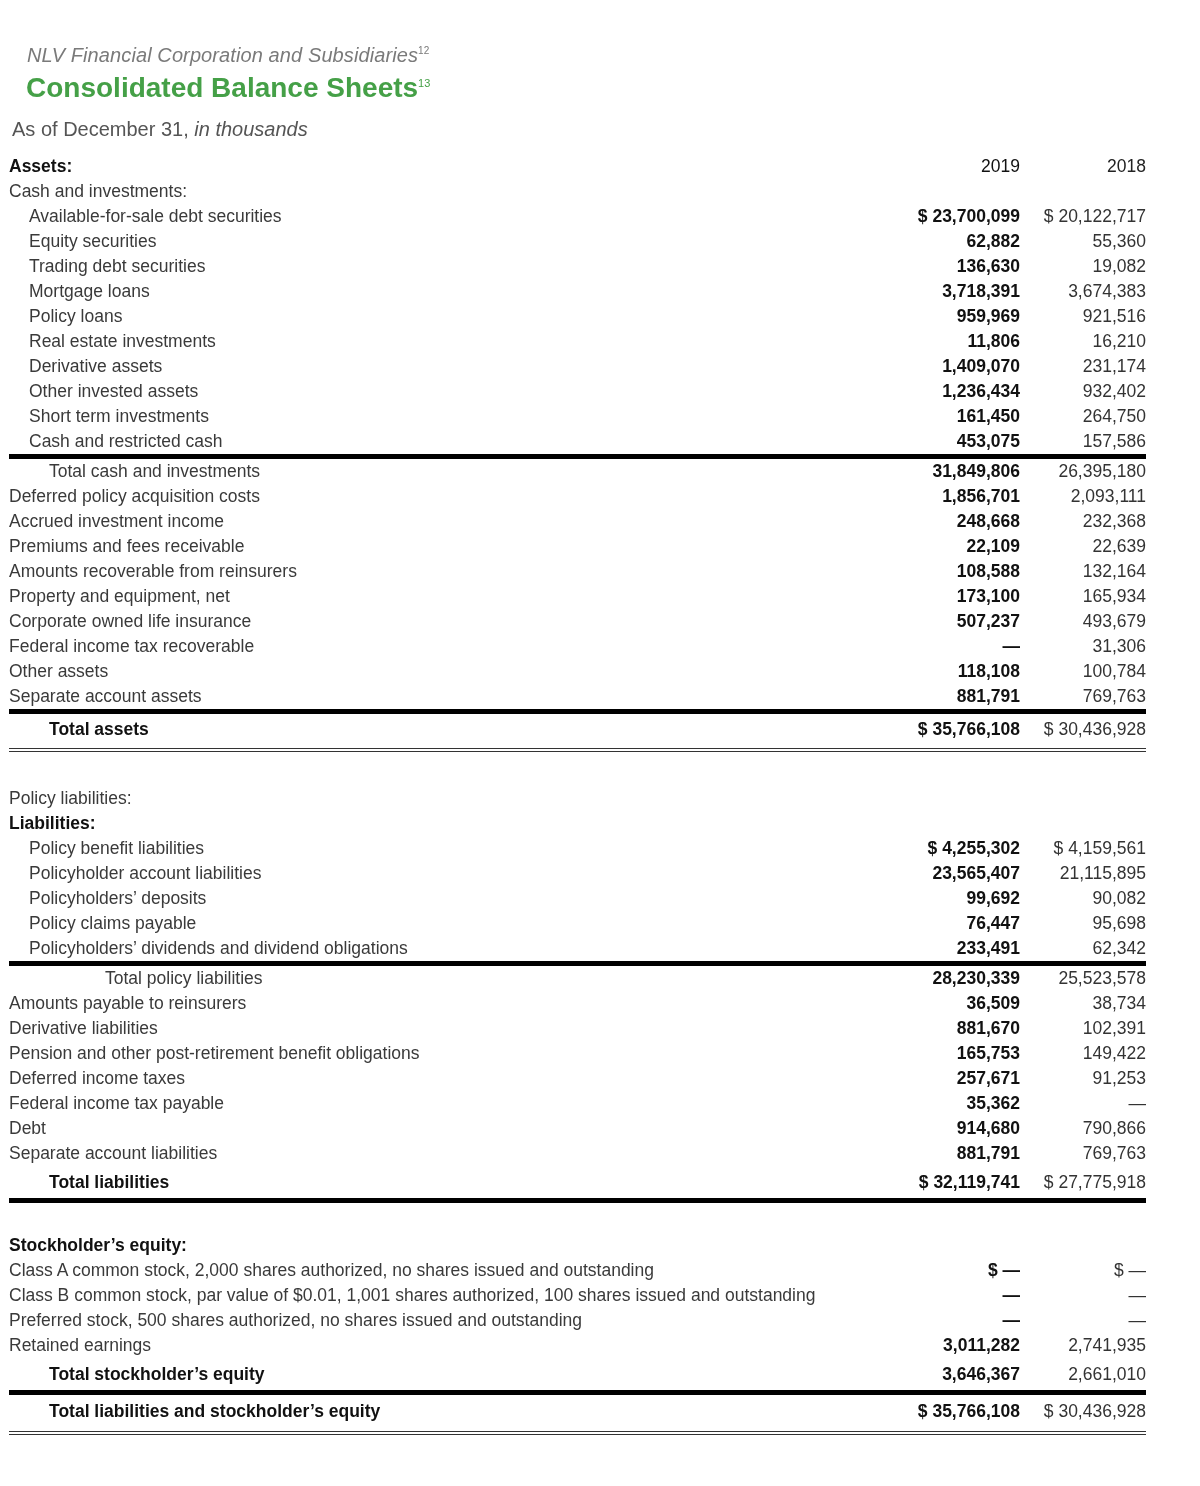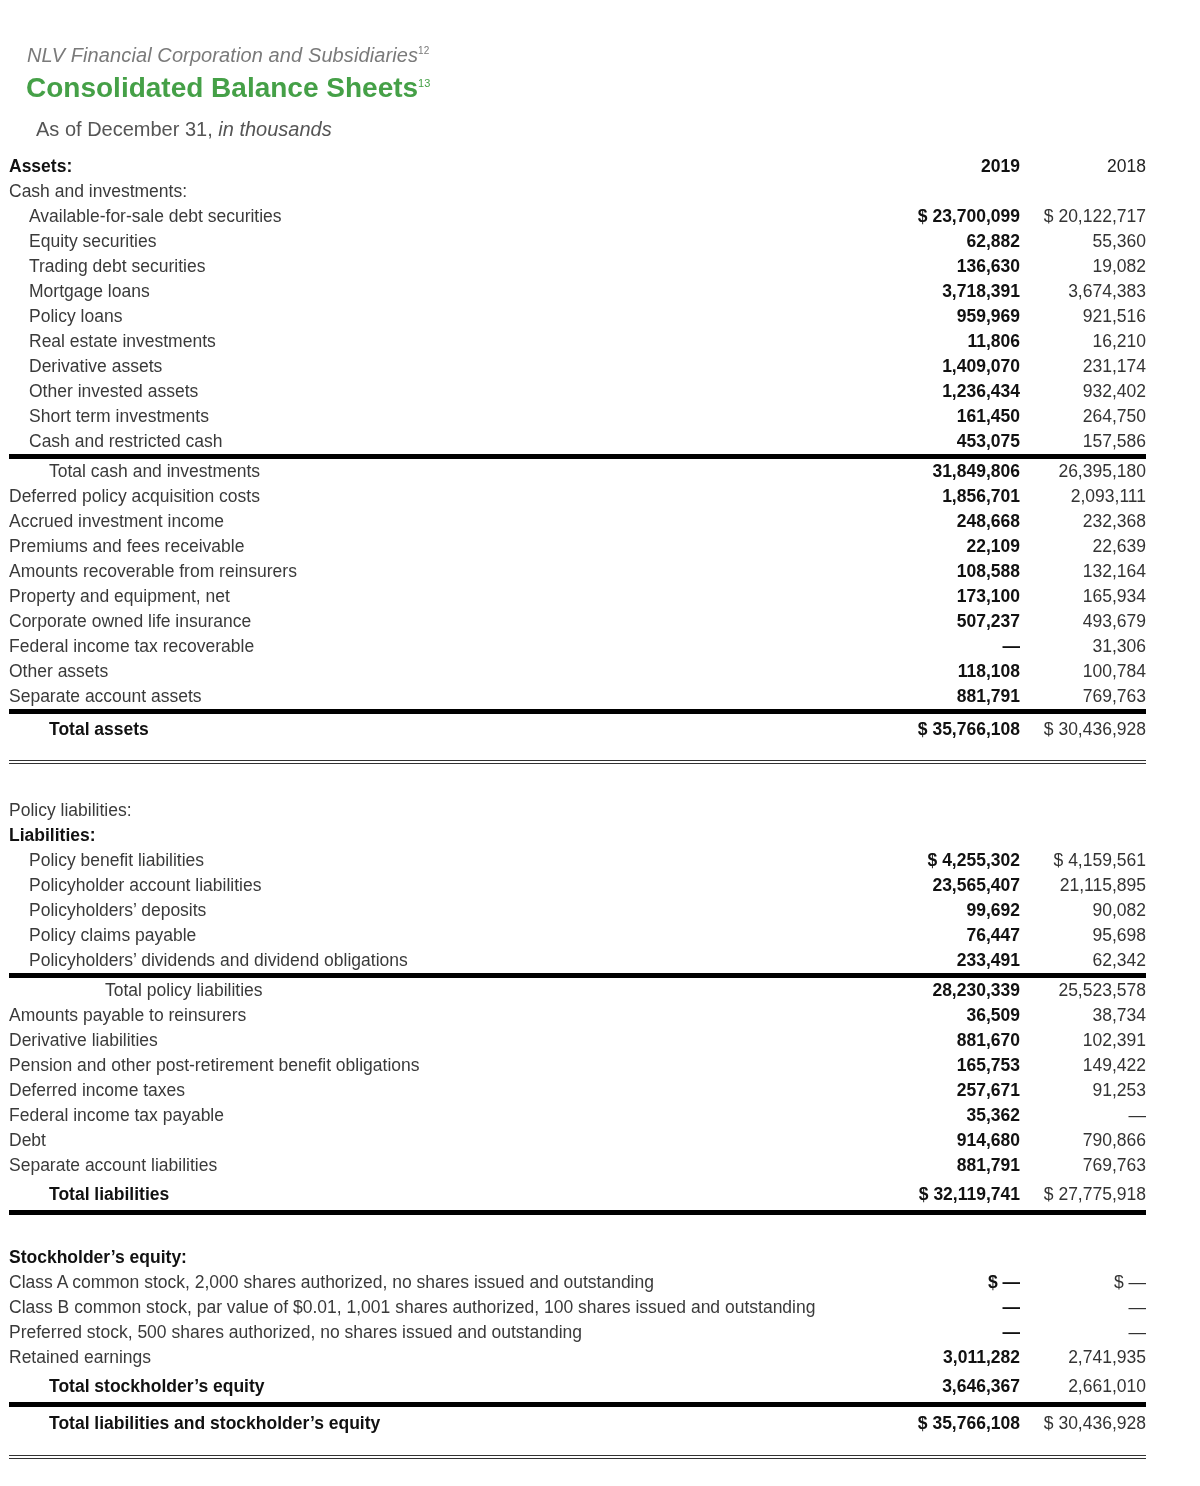--- a/index.html
+++ b/index.html
@@ -1,36 +1,36 @@
 <!DOCTYPE html>
 <html><head>
 <meta charset="utf-8">
 <style>
   html, body { margin: 0; padding: 0; background: #ffffff; }
   body { width: 1200px; height: 1486px; position: relative; font-family: "Liberation Sans", "DejaVu Sans", sans-serif; color: #222; overflow: hidden; }
   .company { position: absolute; left: 27px; top: 44px; font-size: 20px; font-style: italic; color: #7a7a7a; letter-spacing: 0.1px; }
   .company sup, .title sup { font-size: 10px; font-style: normal; vertical-align: super; }
   .title { position: absolute; left: 26px; top: 72px; font-size: 28px; font-weight: bold; color: #45a047; }
   .title sup { color: #45a047; font-weight: normal; font-size: 11px; }
-  .subtitle { position: absolute; left: 36px; top: 118px; font-size: 20px; color: #555; }
+  .subtitle { position: absolute; left: 12px; top: 118px; font-size: 20px; color: #555; }
   .subtitle i { font-style: italic; }
 
   .sheet { position: absolute; left: 9px; top: 154px; width: 1137px; }
   .row { position: relative; height: 25px; line-height: 25px; font-size: 17.5px; color: #333; }
   .row .label { position: absolute; left: 0; white-space: nowrap; color: #3a3a3a; }
   .row .v19 { position: absolute; right: 126px; text-align: right; font-weight: bold; color: #111; white-space: nowrap; }
   .row .v18 { position: absolute; right: 0; text-align: center; color: #333; white-space: nowrap; }
   .row.ind1 .label { left: 20px; }
   .row.ind2 .label { left: 40px; }
   .row.head .label { font-weight: bold; color: #111; }
-  .row.head .v18, .row.head .v19 { font-weight: bold; }
+  .row.head .v18, .row.head .v19 { font-weight: normal; }
   .row.head .v18 { font-weight: normal; color: #222; }
   .row.total .label { font-weight: bold; color: #111; left: 40px; }
   .row.bline { border-bottom: 5px solid #000000; }
-  .row.dbl { border-bottom: 4px double #333; padding-bottom: 16px; }
+  .row.dbl { border-bottom: 4px double #333; padding-bottom: 4px; }
   .gap { height: 22px; }
 </style>
 </head>
 <body>
 
 <div class="company"><span>NLV Financial Corporation and Subsidiaries</span><sup>12</sup></div>
 <div class="title"><span>Consolidated Balance Sheets</span><sup>13</sup></div>
 <div class="subtitle"><span>As of December 31, </span><i>in thousands</i></div>
 
 <div class="sheet">

